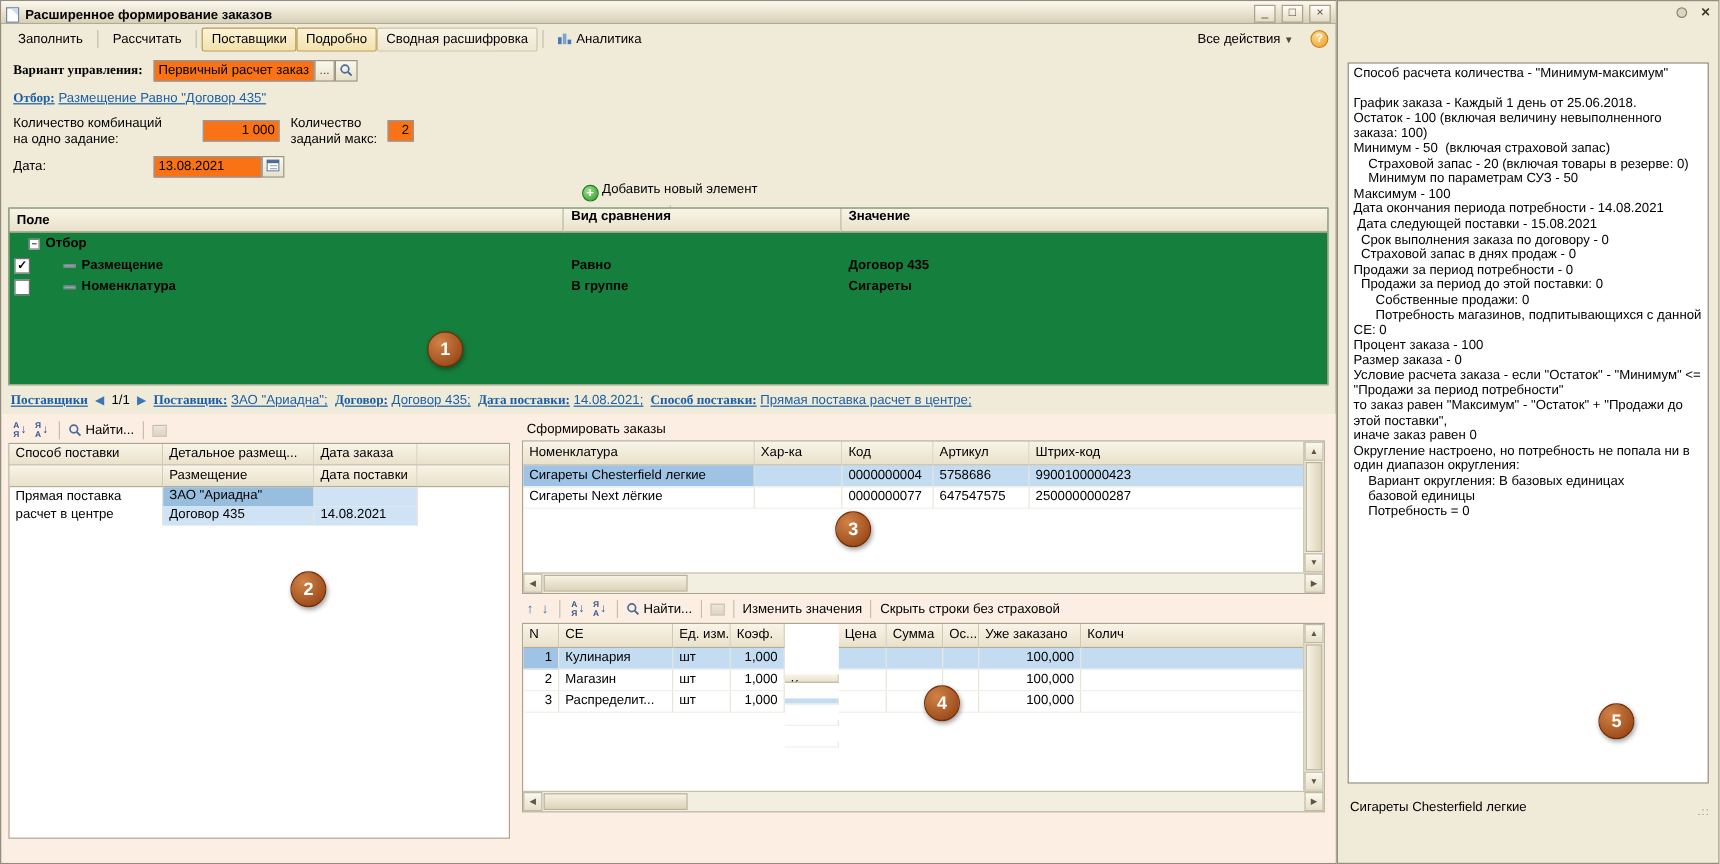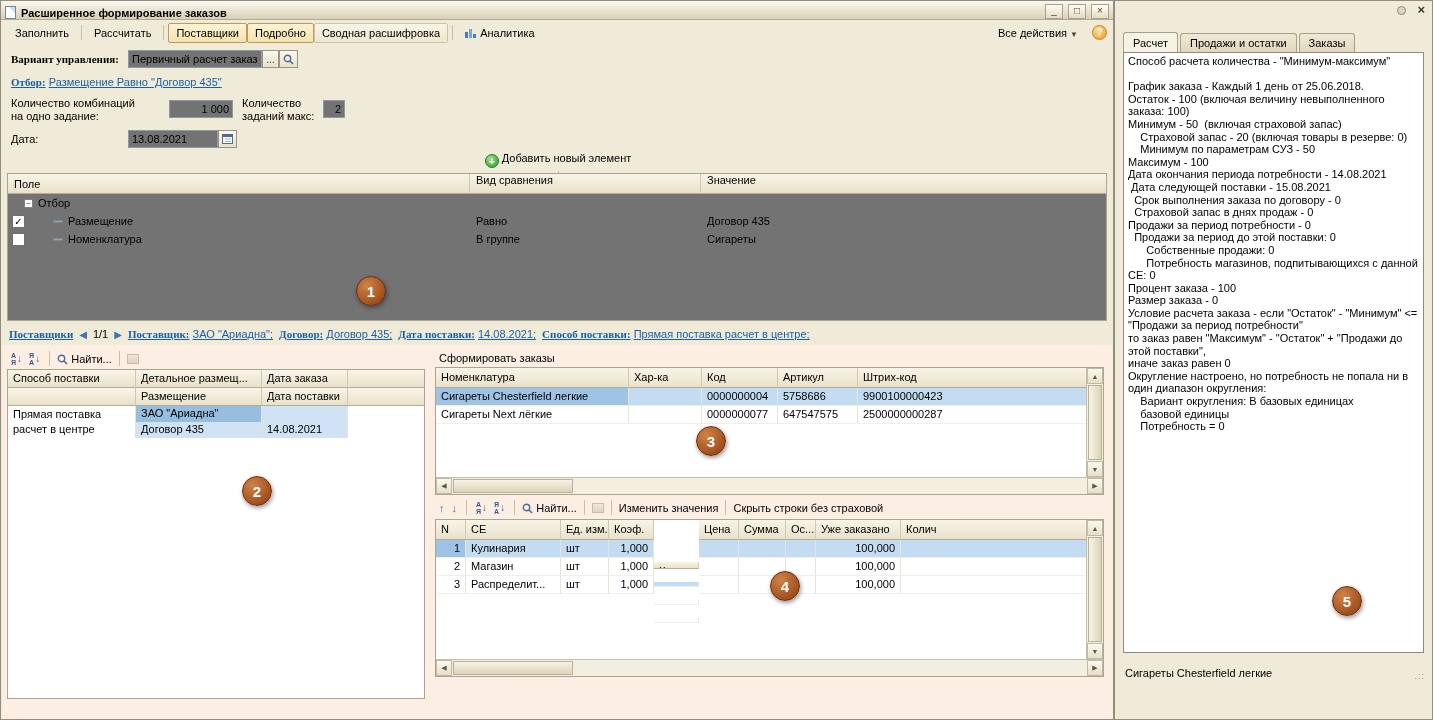--- a/index.html
+++ b/index.html
@@ -20,37 +20,37 @@
   .tb-btn.toggle { border:1px solid #cdc4a8; background:linear-gradient(#f8f4e6,#eee7d0); }
   .tb-btn.pressed { border:1px solid #bb9b55; background:linear-gradient(#fdf3d5,#f3e2ae); }
   .tb-sep { width:1px; height:15px; background:#c6c0aa; margin:0 4px; flex:none; }
   .flex-spacer { flex:1; }
   .dd-arrow { font-size:8px; color:#4e483a; margin-left:3px; }
   .help-btn { width:15px; height:15px; border-radius:50%; background:radial-gradient(circle at 35% 30%, #ffd98c, #ef9f28); border:1px solid #c5821d; color:#fff; font-weight:bold; font-size:10px; line-height:13px; text-align:center; margin-left:6px; flex:none; }
 
   .abs { position:absolute; }
   .bold { font-weight:bold;font-family:Liberation Serif, serif; }
   .link { color:#1b5fa8; text-decoration:underline; white-space:nowrap; }
-  .input { position:absolute; height:18px; border:1px solid #8b99a9; background:#737373; font-family:inherit; font-size:11px; padding:0 3px; }
+  .input { position:absolute; height:18px; border:1px solid #8b99a9; background:#f97316; font-family:inherit; font-size:11px; padding:0 3px; }
   .btn-sq { position:absolute; height:18px; border:1px solid #9b9480; background:linear-gradient(#fbf8ee,#e8e1ca); text-align:center; font-size:10px; color:#444; padding:0; }
   .num-r { text-align:right; }
 
   
   .icon-plus { display:inline-block; width:14px; height:14px; border-radius:50%; background:radial-gradient(circle at 35% 30%, #9ede8e, #2f9b2f); border:1px solid #1f7c1f; color:#fff; font-weight:bold; font-size:11px; line-height:12px; text-align:center; vertical-align:-3px; }
   .icon-x { color:#b3a795; font-size:11px; font-weight:bold; padding:0 2px; }
   .icon-arr { color:#3a6db4; font-size:11px; font-weight:bold; padding:0 2px; }
   .sort-ico { display:inline-flex; align-items:center; gap:1px; color:#34578c; margin:0 2px; }
   .sort-ico .st { display:inline-block; font-size:7px; line-height:7px; font-weight:bold; text-align:center; }
   .sort-ico .sa { font-size:10px; line-height:10px; }
   .mag { display:inline-block; vertical-align:-2px; }
   .eraser { display:inline-block; width:12px; height:10px; background:linear-gradient(#e8e4d6,#cfc9b6); border:1px solid #b0a995; vertical-align:-1px; opacity:.7; }
   .nav-arr { color:#3a75b5; font-size:10px; }
 
   
-  .ftable { position:absolute; left:6px; top:172px; width:1100px; height:148px; background:#737373; border:1px solid #aba58f; }
+  .ftable { position:absolute; left:6px; top:172px; width:1100px; height:148px; background:#15803d; border:1px solid #aba58f;font-weight:bold; }
   .frow { display:flex; height:18px; align-items:center; }
   .frow-h { height:20px; }
   .fh { background:linear-gradient(#f8f4e7,#e9e1ca); border-right:1px solid #cfc9b4; border-bottom:1px solid #b3ad97; padding:3px 6px; height:20px; white-space:nowrap; overflow:hidden; }
   .fc1 { width:462px; flex:none; display:flex; align-items:center; }
   .fc2 { width:231px; flex:none; }
   .fc3 { flex:1; }
   .frow .fc2, .frow .fc3 { padding:0 6px; white-space:nowrap; }
   .expander { display:inline-block; width:9px; height:9px; border:1px solid #808080; background:#fff; font-size:8px; line-height:7px; text-align:center; color:#333; margin:0 5px 0 0; }
   .checkbox { display:inline-block; width:13px; height:13px; border:1px solid #6f6f6f; background:#fff; text-align:center; line-height:11px; font-size:10px; flex:none; }
   .dash-ico { display:inline-block; width:10px; height:3px; background:#9aa4ae; border:1px solid #7d8792; margin:0 5px 0 0; flex:none; }
@@ -418,25 +418,20 @@
         <div class="hs-track"></div>
         <div class="sb-btn">▶</div>
       </div>
     </div>
 
   </div>
 
   <div class="right-panel">
     <span class="rp-pin"></span>
     <span class="rp-close">×</span>
-    <div class="rp-tabs">
-      <span class="tab active">Расчет</span>
-      <span class="tab">Продажи и остатки</span>
-      <span class="tab">Заказы</span>
-    </div>
     <div class="rp-content">Способ расчета количества - "Минимум-максимум"
 
 График заказа - Каждый 1 день от 25.06.2018.
 Остаток - 100 (включая величину невыполненного заказа: 100)
 Минимум - 50  (включая страховой запас)
     Страховой запас - 20 (включая товары в резерве: 0)
     Минимум по параметрам СУЗ - 50
 Максимум - 100
 Дата окончания периода потребности - 14.08.2021
  Дата следующей поставки - 15.08.2021

